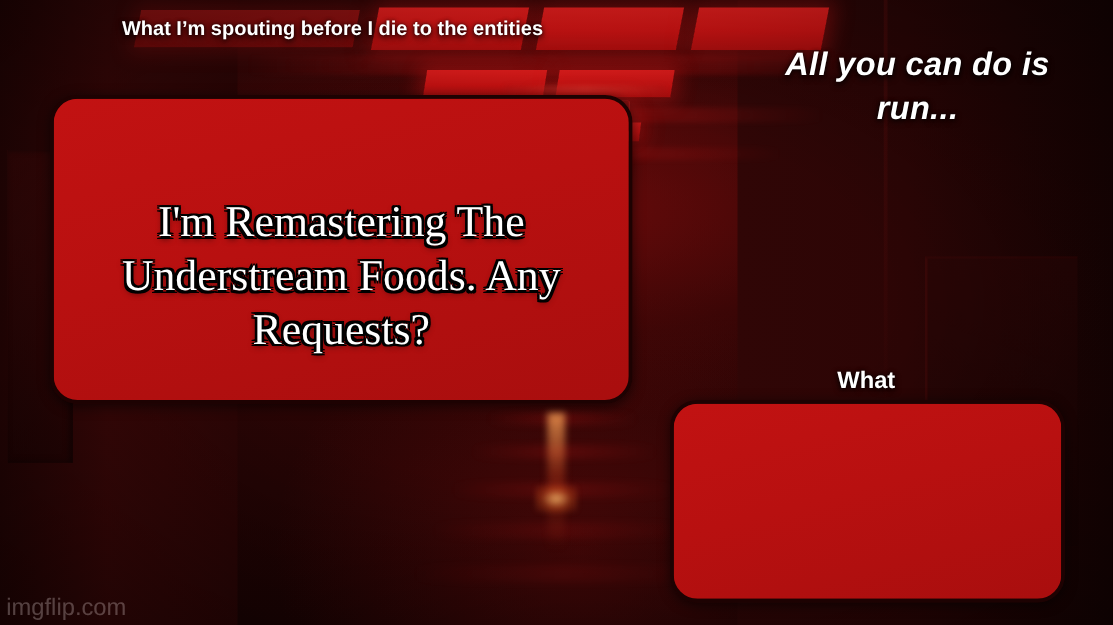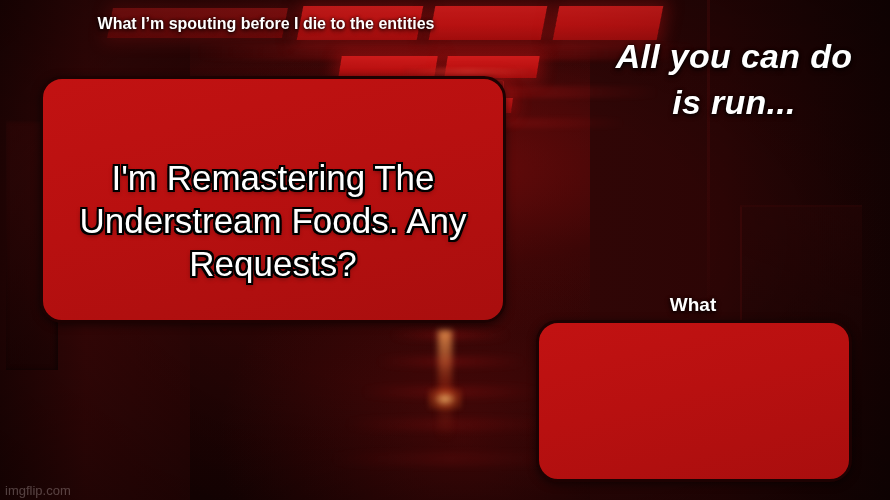--- a/index.html
+++ b/index.html
@@ -151,21 +151,21 @@
     box-shadow: 0 2px 9px rgba(0,0,0,.55);
     box-sizing: border-box;
   }
   #main-box {
     left: 40px; top: 76px;
     width: 466px; height: 247px;
     display: flex; align-items: center; justify-content: center;
     padding: 4px 12px;
   }
   #main-box-text {
-    font-family: Liberation Sans, sans-serif;
+    font-family: Liberation Serif, serif;
     font-size: 35px;
     line-height: 1.22;
     color: #fff;
     text-align: center;
     text-shadow:
       -2px -2px 0 #000, 2px -2px 0 #000, -2px 2px 0 #000, 2px 2px 0 #000,
       0 -2px 0 #000, 0 2px 0 #000, -2px 0 0 #000, 2px 0 0 #000,
       0 2px 5px rgba(0,0,0,.75);
     margin-top: 44px;
   }
@@ -184,37 +184,37 @@
   }
   #heading-text {
     left: 96px; top: 14px;
     width: 340px;
     font-size: 16px;
     line-height: 1.28;
   }
   #right-text {
     left: 600px; top: 34px;
     width: 268px;
-    font-size: 34px;
+    font-size: 26px;
     line-height: 1.35;
     font-style: italic;
     letter-spacing: .3px;
   }
   #quote-label {
     left: 608px; top: 294px;
     width: 170px;
     font-size: 19px;
   }
 
   
   #watermark {
     position: absolute;
     left: 5px; bottom: 2px;
     color: rgba(225,210,210,.30);
-    font-size: 13px;
+    font-size: 19px;
     font-family: "Liberation Sans", sans-serif;
   }
 </style>
 </head>
 <body>
 
 <div id="meme">
 
   <div class="bg-base"></div>
   <div class="wall-left"></div>

